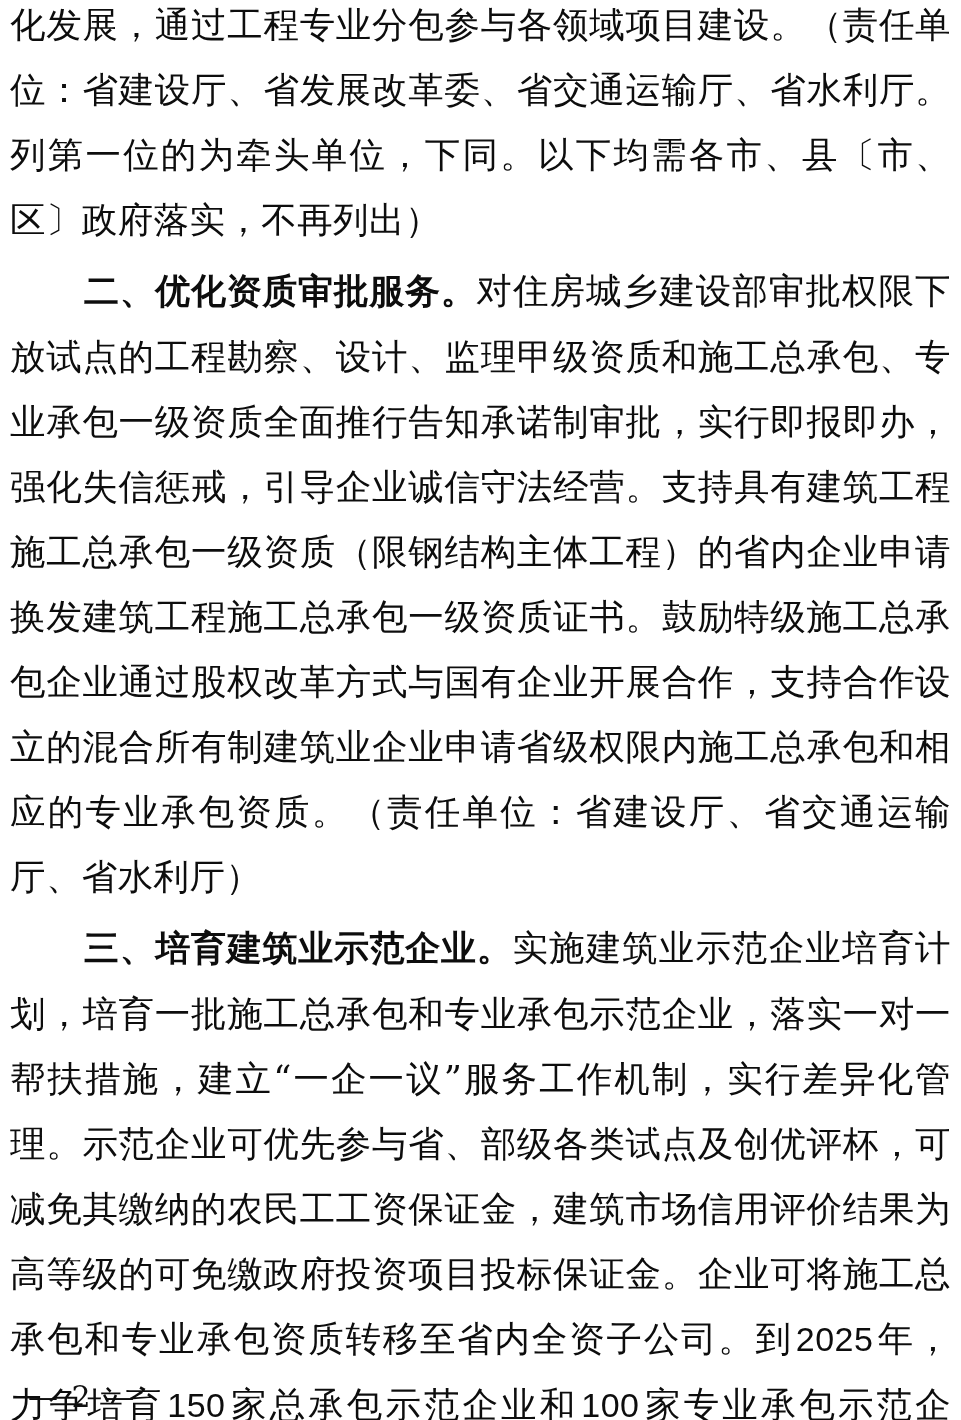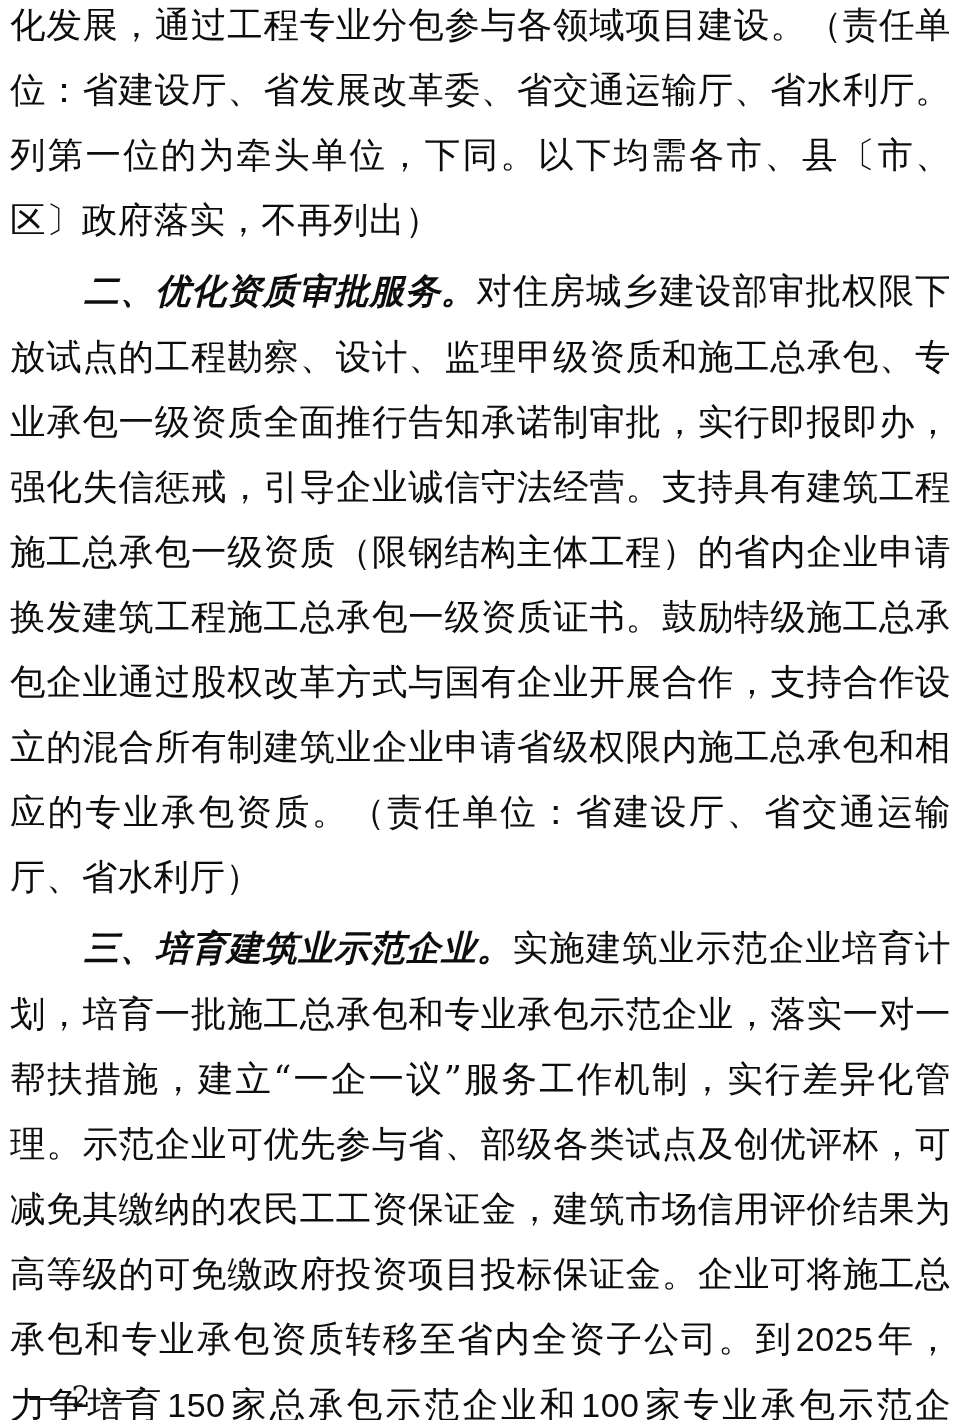--- a/index.html
+++ b/index.html
@@ -59,21 +59,20 @@
   .section-gap {
     height: 6px;
   }
 
   
   .heading {
     font-family: "DejaVu Sans", "Liberation Sans", sans-serif;
     font-weight: 700;
     font-size: 35px;
     letter-spacing: 0px;
-    font-style: italic;
   }
 
   
   .num {
     font-family: Liberation Sans, sans-serif;
     font-size: 34px;
     padding: 0 3px;
     letter-spacing: 0.5px;
   }
 

